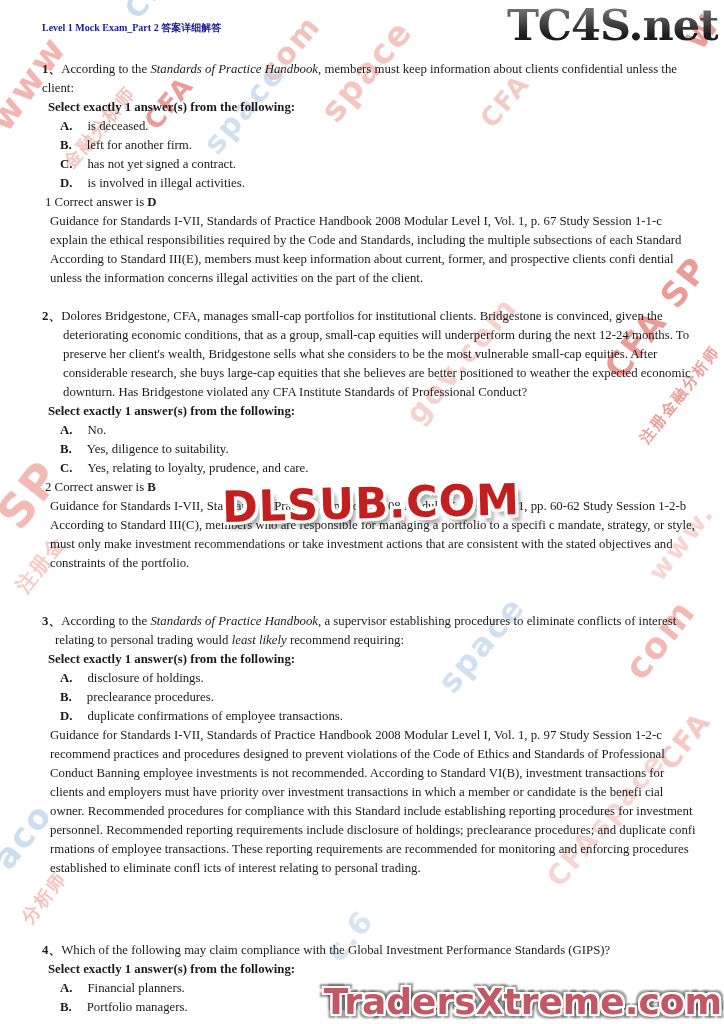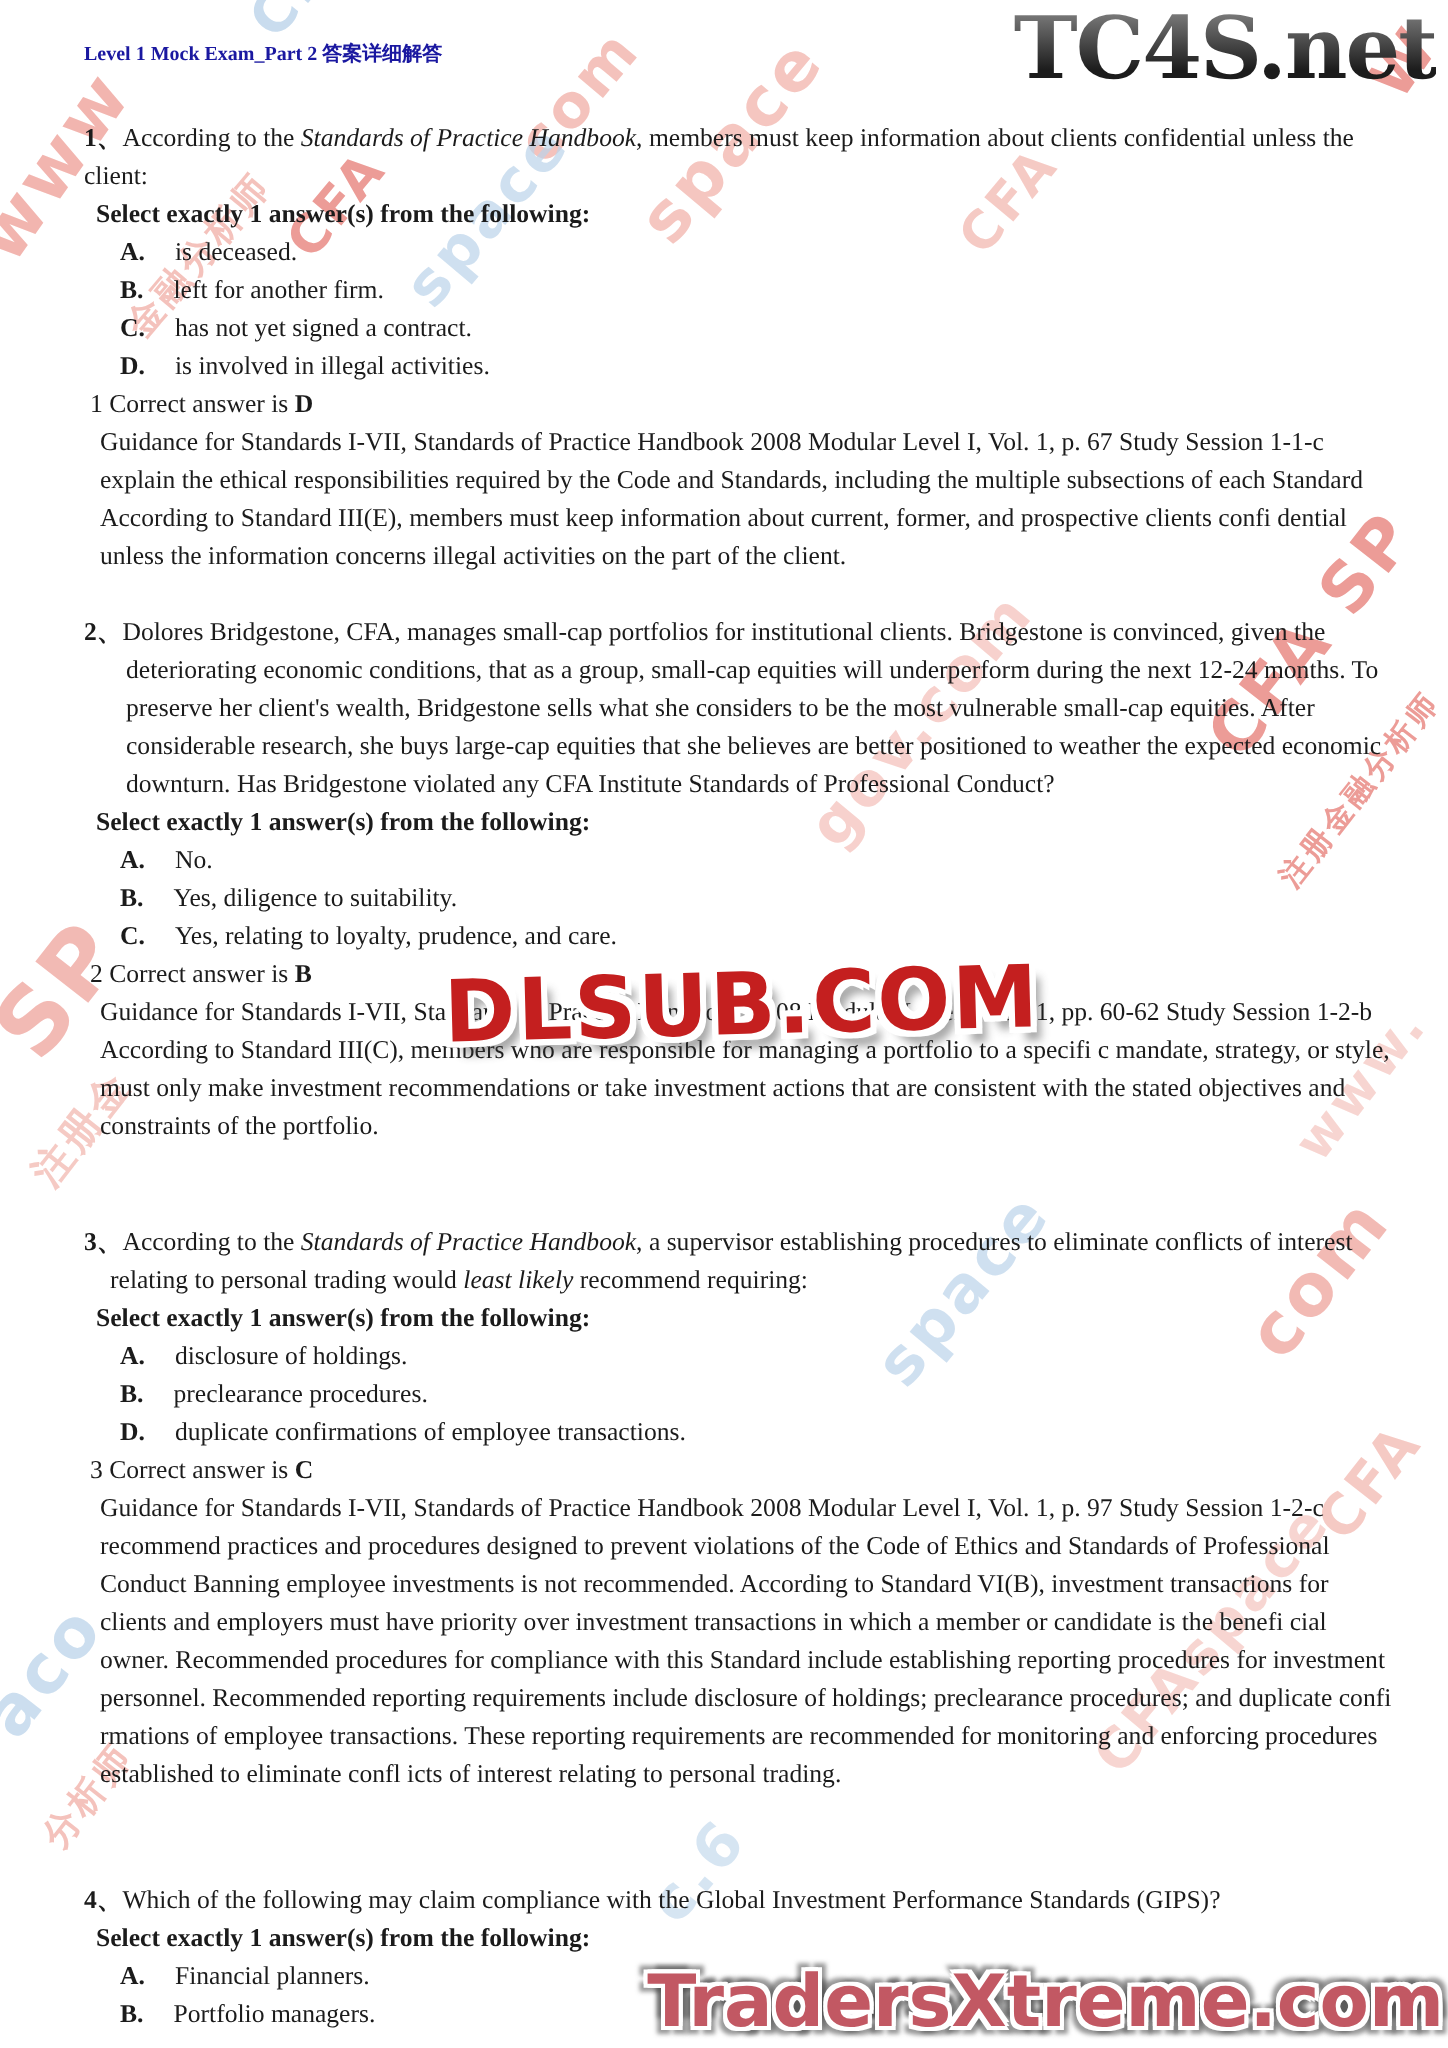--- a/index.html
+++ b/index.html
@@ -120,21 +120,20 @@
       <p class="answer"><span>2 Correct answer is </span><b>B</b></p>
       <p class="guidance">Guidance for Standards I-VII, Standards of Practice Handbook 2008 Modular Level I, Vol. 1, pp. 60-62 Study Session 1-2-b According to Standard III(C), members who are responsible for managing a portfolio to a specifi c mandate, strategy, or style, must only make investment recommendations or take investment actions that are consistent with the stated objectives and constraints of the portfolio.</p>
     </section>
 
     <section class="question qb3">
       <p class="stem hang2"><b class="qnum">3、</b><span><span>According to the </span><em>Standards of Practice Handbook</em><span>, a supervisor establishing procedures to eliminate conflicts of interest relating to personal trading would </span><em>least likely</em><span> recommend requiring:</span></span></p>
       <p class="select">Select exactly 1 answer(s) from the following:</p>
       <p class="opt"><b>A.</b><span>disclosure of holdings.</span></p>
       <p class="opt"><b>B.</b><span>preclearance procedures.</span></p>
       <p class="opt"><b>D.</b><span>duplicate confirmations of employee transactions.</span></p>
-      <p class="answer"><span>3 Correct answer is </span><b>C</b></p>
       <p class="guidance">Guidance for Standards I-VII, Standards of Practice Handbook 2008 Modular Level I, Vol. 1, p. 97 Study Session 1-2-c recommend practices and procedures designed to prevent violations of the Code of Ethics and Standards of Professional Conduct Banning employee investments is not recommended. According to Standard VI(B), investment transactions for clients and employers must have priority over investment transactions in which a member or candidate is the benefi cial owner. Recommended procedures for compliance with this Standard include establishing reporting procedures for investment personnel. Recommended reporting requirements include disclosure of holdings; preclearance procedures; and duplicate confi rmations of employee transactions. These reporting requirements are recommended for monitoring and enforcing procedures established to eliminate confl icts of interest relating to personal trading.</p>
     </section>
 
     <section class="question">
       <p class="stem hang2"><b class="qnum">4、</b><span><span>Which of the following may claim compliance with the Global Investment Performance Standards (GIPS)?</span></span></p>
       <p class="select">Select exactly 1 answer(s) from the following:</p>
       <p class="opt"><b>A.</b><span>Financial planners.</span></p>
       <p class="opt"><b>B.</b><span>Portfolio managers.</span></p>
     </section>
   </div>

